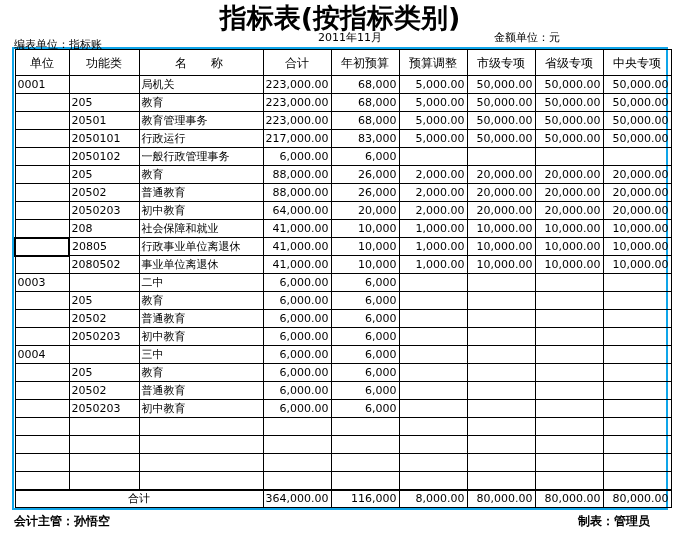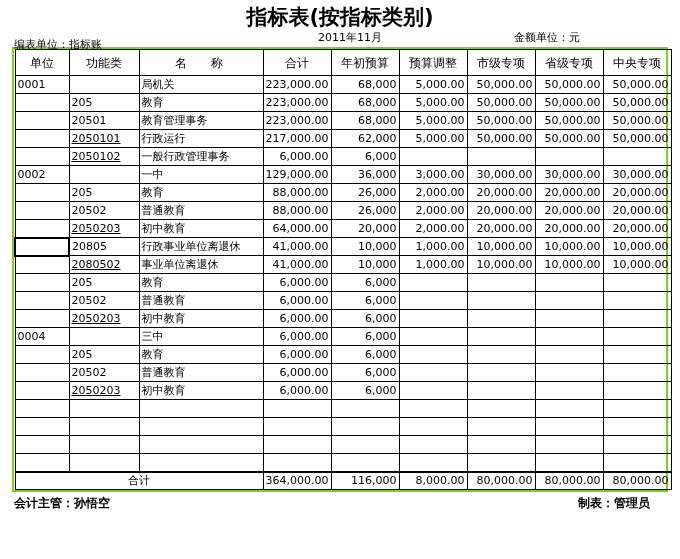--- a/index.html
+++ b/index.html
@@ -25,21 +25,21 @@
 
   
   .title-bar {
     width: 680px;
     text-align: center;
     padding-top: 5px;
     height: 30px;
     box-sizing: border-box;
   }
   .title-text {
-    font-size: 21px;
+    font-size: 27px;
     font-weight: bold;
     letter-spacing: 0px;
     line-height: 25px;
     font-family: "DejaVu Sans", "Liberation Sans", sans-serif;
   }
 
   
   .meta-bar {
     position: relative;
     width: 656px;
@@ -60,30 +60,30 @@
     left: 0;
     right: 0;
     top: 0;
     text-align: center;
     white-space: nowrap;
     padding-left: 20px;
     box-sizing: border-box;
   }
   .meta-right {
     position: absolute;
-    right: 88px;
+    right: 108px;
     top: 0;
     white-space: nowrap;
   }
 
   
   .table-wrap {
     width: 656px;
     margin: 0 auto;
-    border: 2px solid #84cc16;
+    border: 2px solid #0ea5e9;
     box-sizing: border-box;
   }
   table.grid {
     border-collapse: collapse;
     width: 100%;
     table-layout: fixed;
   }
   table.grid td, table.grid th {
     border: 1px solid #000000;
     height: 18px;
@@ -125,21 +125,21 @@
   td.func {
     text-align: left;
   }
   td.name {
     text-align: left;
   }
 
   
   .lv1 { padding-left: 3px; margin-left: 48px; }
   .lv2 { padding-left: 11px; margin-left: 12px; }
-  .lv3 { padding-left: 19px; text-decoration: underline; }
+  .lv3 { padding-left: 19px; }
 
   .nm1 { padding-left: 2px; }
   .nm2 { padding-left: 16px; }
   .nm3 { padding-left: 30px; }
   .nm4 { padding-left: 44px; }
 
   
   td.selected {
     border: 2px solid #000000 !important;
     position: relative;
@@ -254,47 +254,36 @@
             <td class="num">5,000.00</td>
             <td class="num">50,000.00</td>
             <td class="num">50,000.00</td>
             <td class="num">50,000.00</td>
           </tr>
           <tr>
             <td class="unit"></td>
             <td class="func lv3">2050101</td>
             <td class="name nm4">行政运行</td>
             <td class="num">217,000.00</td>
-            <td class="num">62,000</td>
+            <td class="num">83,000</td>
             <td class="num">5,000.00</td>
             <td class="num">50,000.00</td>
             <td class="num">50,000.00</td>
             <td class="num">50,000.00</td>
           </tr>
           <tr>
             <td class="unit"></td>
             <td class="func lv3">2050102</td>
             <td class="name nm4">一般行政管理事务</td>
             <td class="num">6,000.00</td>
             <td class="num">6,000</td>
             <td class="num"></td>
             <td class="num"></td>
             <td class="num"></td>
             <td class="num"></td>
-          </tr>
-          <tr>
-            <td class="unit">0002</td>
-            <td class="func lv1"></td>
-            <td class="name nm1">一中</td>
-            <td class="num">129,000.00</td>
-            <td class="num">36,000</td>
-            <td class="num">3,000.00</td>
-            <td class="num">30,000.00</td>
-            <td class="num">30,000.00</td>
-            <td class="num">30,000.00</td>
           </tr>
           <tr>
             <td class="unit"></td>
             <td class="func lv1">205</td>
             <td class="name nm2">教育</td>
             <td class="num">88,000.00</td>
             <td class="num">26,000</td>
             <td class="num">2,000.00</td>
             <td class="num">20,000.00</td>
             <td class="num">20,000.00</td>
@@ -314,20 +303,31 @@
           <tr>
             <td class="unit"></td>
             <td class="func lv3">2050203</td>
             <td class="name nm4">初中教育</td>
             <td class="num">64,000.00</td>
             <td class="num">20,000</td>
             <td class="num">2,000.00</td>
             <td class="num">20,000.00</td>
             <td class="num">20,000.00</td>
             <td class="num">20,000.00</td>
+          </tr>
+          <tr>
+            <td class="unit"></td>
+            <td class="func lv1">208</td>
+            <td class="name nm2">社会保障和就业</td>
+            <td class="num">41,000.00</td>
+            <td class="num">10,000</td>
+            <td class="num">1,000.00</td>
+            <td class="num">10,000.00</td>
+            <td class="num">10,000.00</td>
+            <td class="num">10,000.00</td>
           </tr>
           <tr>
             <td class="unit selected"></td>
             <td class="func lv2">20805</td>
             <td class="name nm3">行政事业单位离退休</td>
             <td class="num">41,000.00</td>
             <td class="num">10,000</td>
             <td class="num">1,000.00</td>
             <td class="num">10,000.00</td>
             <td class="num">10,000.00</td>
@@ -336,20 +336,31 @@
           <tr>
             <td class="unit"></td>
             <td class="func lv3">2080502</td>
             <td class="name nm4">事业单位离退休</td>
             <td class="num">41,000.00</td>
             <td class="num">10,000</td>
             <td class="num">1,000.00</td>
             <td class="num">10,000.00</td>
             <td class="num">10,000.00</td>
             <td class="num">10,000.00</td>
+          </tr>
+          <tr>
+            <td class="unit">0003</td>
+            <td class="func lv1"></td>
+            <td class="name nm1">二中</td>
+            <td class="num">6,000.00</td>
+            <td class="num">6,000</td>
+            <td class="num"></td>
+            <td class="num"></td>
+            <td class="num"></td>
+            <td class="num"></td>
           </tr>
           <tr>
             <td class="unit"></td>
             <td class="func lv1">205</td>
             <td class="name nm2">教育</td>
             <td class="num">6,000.00</td>
             <td class="num">6,000</td>
             <td class="num"></td>
             <td class="num"></td>
             <td class="num"></td>

